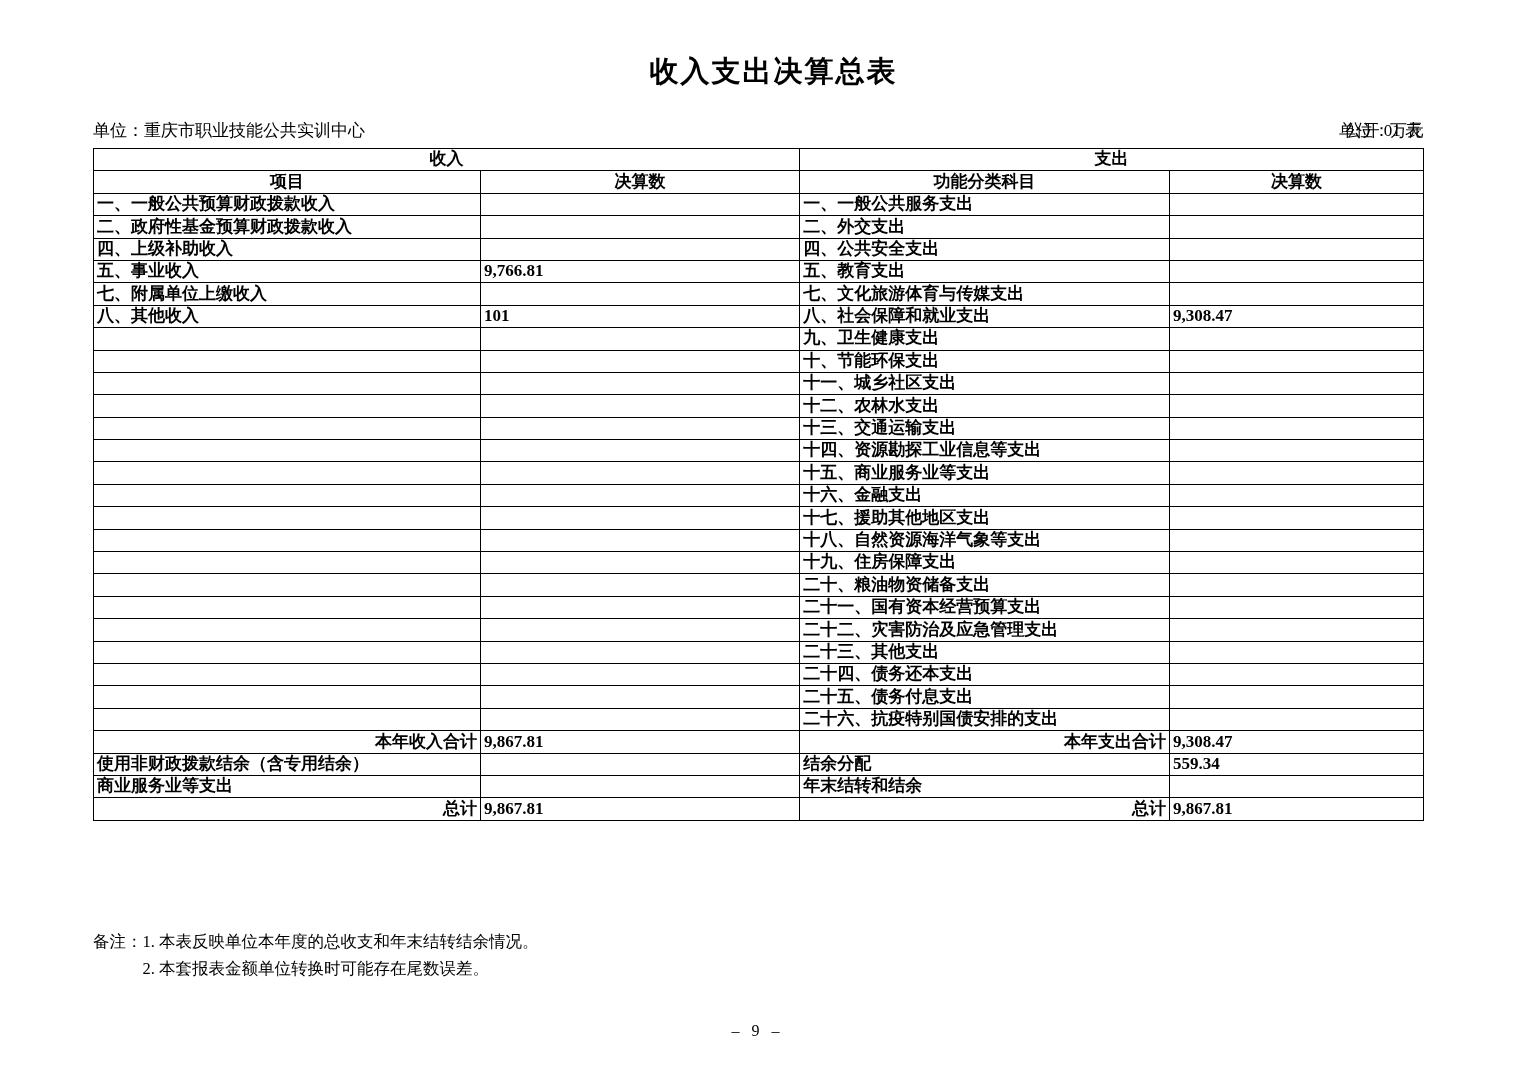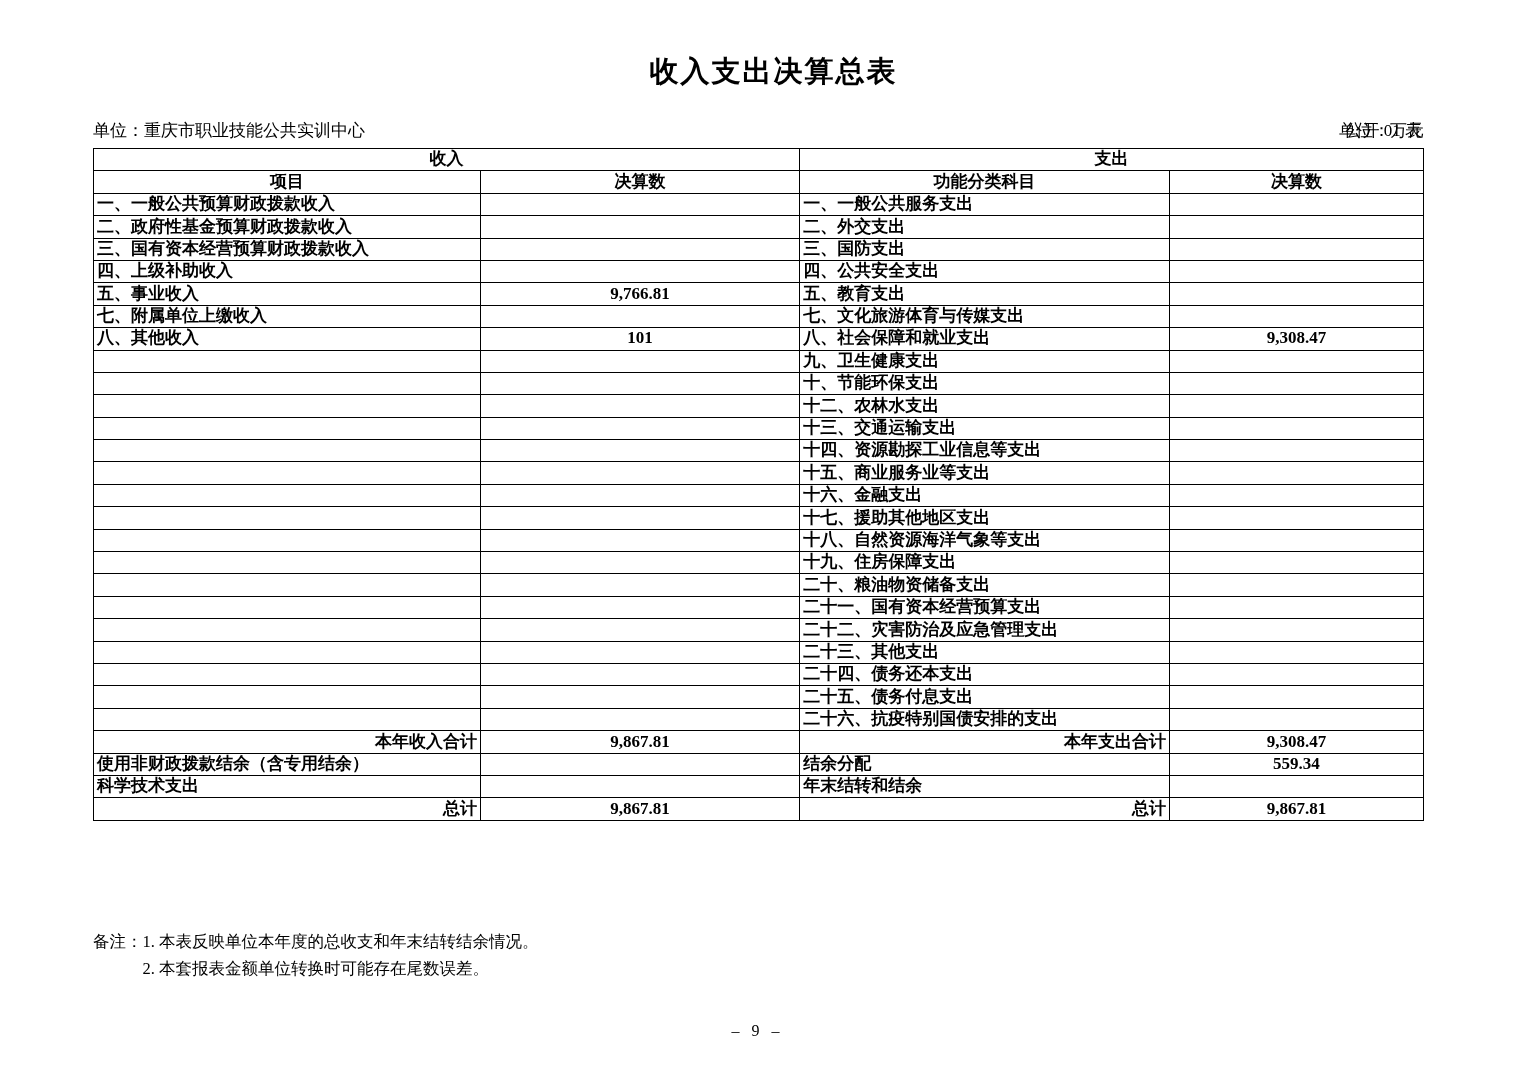--- a/index.html
+++ b/index.html
@@ -57,21 +57,21 @@
     height: 22.4px;
     padding: 0 3px;
     overflow: hidden;
     white-space: nowrap;
     font-weight: bold;
     vertical-align: middle;
     line-height: 1.1;
   }
   .account-table th { text-align: center; }
   .label-cell { text-align: left; padding-left: 4px; }
-  .value-cell { text-align: center; font-weight: normal; padding-right: 9px; margin-top: 36px; }
+  .value-cell { text-align: left; font-weight: normal; padding-right: 9px; margin-top: 36px; }
   .center-label { text-align: right; }
   .notes {
     position: absolute;
     top: 928px;
     left: 93px;
     display: flex;
     font-size: 16.5px;
     line-height: 1.65;
   }
   .notes-label { white-space: nowrap; }
@@ -126,26 +126,20 @@
           <td class="label-cell">一、一般公共服务支出</td>
           <td class="value-cell"></td>
         </tr>
         <tr>
           <td class="label-cell">二、政府性基金预算财政拨款收入</td>
           <td class="value-cell"></td>
           <td class="label-cell">二、外交支出</td>
           <td class="value-cell"></td>
         </tr>
         <tr>
-          <td class="label-cell">三、国有资本经营预算财政拨款收入</td>
-          <td class="value-cell"></td>
-          <td class="label-cell">三、国防支出</td>
-          <td class="value-cell"></td>
-        </tr>
-        <tr>
           <td class="label-cell">四、上级补助收入</td>
           <td class="value-cell"></td>
           <td class="label-cell">四、公共安全支出</td>
           <td class="value-cell"></td>
         </tr>
         <tr>
           <td class="label-cell">五、事业收入</td>
           <td class="value-cell">9,766.81</td>
           <td class="label-cell">五、教育支出</td>
           <td class="value-cell"></td>
@@ -170,20 +164,26 @@
         </tr>
         <tr>
           <td class="label-cell"></td>
           <td class="value-cell"></td>
           <td class="label-cell">十、节能环保支出</td>
           <td class="value-cell"></td>
         </tr>
         <tr>
           <td class="label-cell"></td>
           <td class="value-cell"></td>
+          <td class="label-cell">十一、城乡社区支出</td>
+          <td class="value-cell"></td>
+        </tr>
+        <tr>
+          <td class="label-cell"></td>
+          <td class="value-cell"></td>
           <td class="label-cell">十二、农林水支出</td>
           <td class="value-cell"></td>
         </tr>
         <tr>
           <td class="label-cell"></td>
           <td class="value-cell"></td>
           <td class="label-cell">十三、交通运输支出</td>
           <td class="value-cell"></td>
         </tr>
         <tr>
@@ -270,21 +270,21 @@
           <td class="label-cell center-label">本年支出合计</td>
           <td class="value-cell">9,308.47</td>
         </tr>
         <tr>
           <td class="label-cell">使用非财政拨款结余（含专用结余）</td>
           <td class="value-cell"></td>
           <td class="label-cell">结余分配</td>
           <td class="value-cell">559.34</td>
         </tr>
         <tr>
-          <td class="label-cell">科学技术支出</td>
+          <td class="label-cell">商业服务业等支出</td>
           <td class="value-cell"></td>
           <td class="label-cell">年末结转和结余</td>
           <td class="value-cell"></td>
         </tr>
         <tr>
           <td class="label-cell center-label">总计</td>
           <td class="value-cell">9,867.81</td>
           <td class="label-cell center-label">总计</td>
           <td class="value-cell">9,867.81</td>
         </tr>

